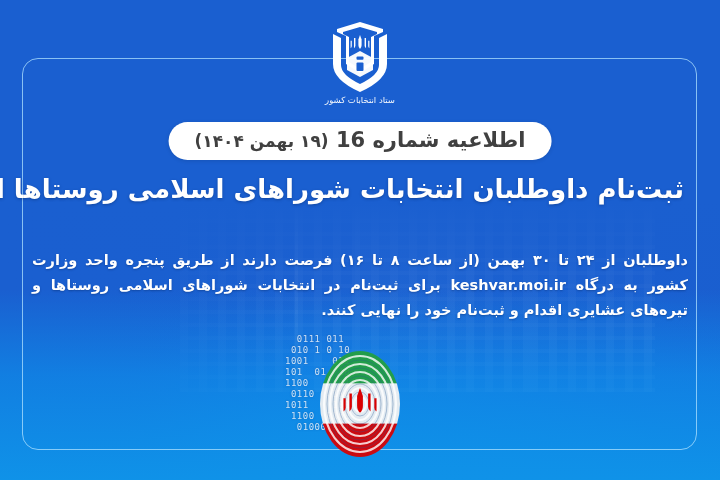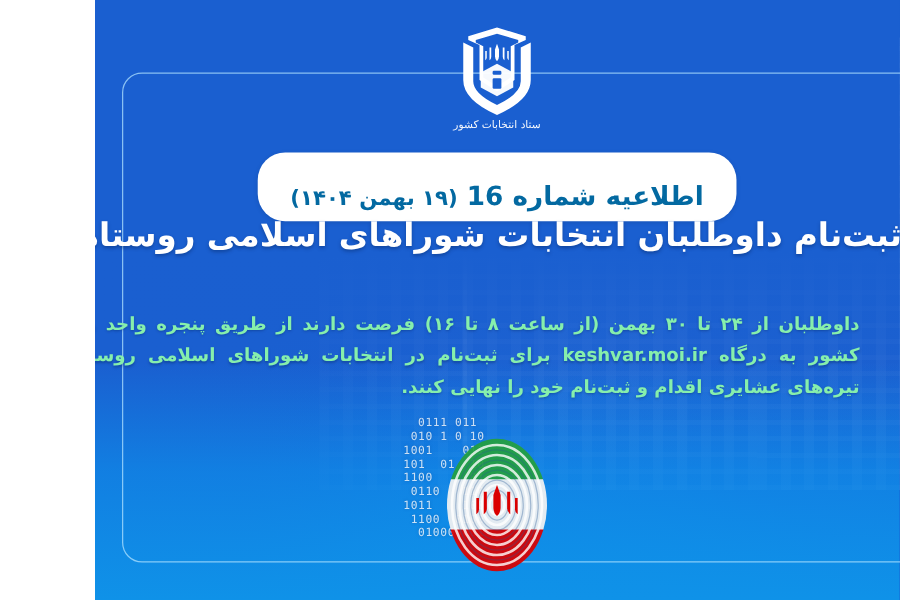--- a/index.html
+++ b/index.html
@@ -1,21 +1,21 @@
 <!DOCTYPE html>
 <html lang="fa" dir="rtl"><head>
 <meta charset="utf-8">
 <style>
   html,body{margin:0;padding:0;}
   body{
     width:720px;height:480px;overflow:hidden;
     font-family:"DejaVu Sans","Liberation Sans",sans-serif;
   }
   #poster{
-    position:relative;width:644px;height:480px;overflow:hidden;
+    position:relative;width:720px;height:480px;overflow:hidden;
     background:#1a5fd0;
   }
   
   .bg-base{
     position:absolute;inset:0;
     background:
       radial-gradient(115% 90% at 50% 118%, #11a0ef 0%, #0e86e4 22%, #1769d8 48%, #1a5fd0 72%, #1a5ccc 100%);
   }
   .bg-top-tint{
     position:absolute;inset:0;
@@ -73,41 +73,41 @@
   .logo-caption{
     margin-top:1px;
     font-size:8.5px;color:#ffffff;opacity:.95;
     letter-spacing:.2px;white-space:nowrap;
     font-family:"DejaVu Sans",sans-serif;
   }
   
   .badge{
     position:absolute;left:50%;top:122px;transform:translateX(-50%);
     background:#ffffff;border-radius:22px;
-    padding:22px 26px 7px 26px;
-    color:#0369a1;
+    padding:5px 26px 7px 26px;
+    color:#404040;
     font-size:21px;font-weight:bold;
     white-space:nowrap;
     box-shadow:0 1px 4px rgba(0,0,0,.12);
     line-height:1.25;
   }
   .badge .b-date{font-size:17px;}
   
   .headline{
     position:absolute;left:50%;top:172px;transform:translateX(-50%);
     width:648px;text-align:center;
     color:#ffffff;font-weight:bold;font-size:26px;
     line-height:1.32;
     text-shadow:0 1px 3px rgba(0,30,80,.38);
     white-space:nowrap;
   }
   
   .body-text{
     position:absolute;right:32px;top:248px;width:656px;
-    color:#86efac;font-size:14.5px;font-weight:bold;
+    color:#ffffff;font-size:14.5px;font-weight:bold;
     line-height:1.72;text-align:justify;
     text-shadow:0 1px 2px rgba(0,30,80,.34);
     direction:rtl;
   }
   .body-text .url{
     direction:ltr;display:inline-block;
     font-weight:bold;
   }
   
   .fingerprint-wrap{

